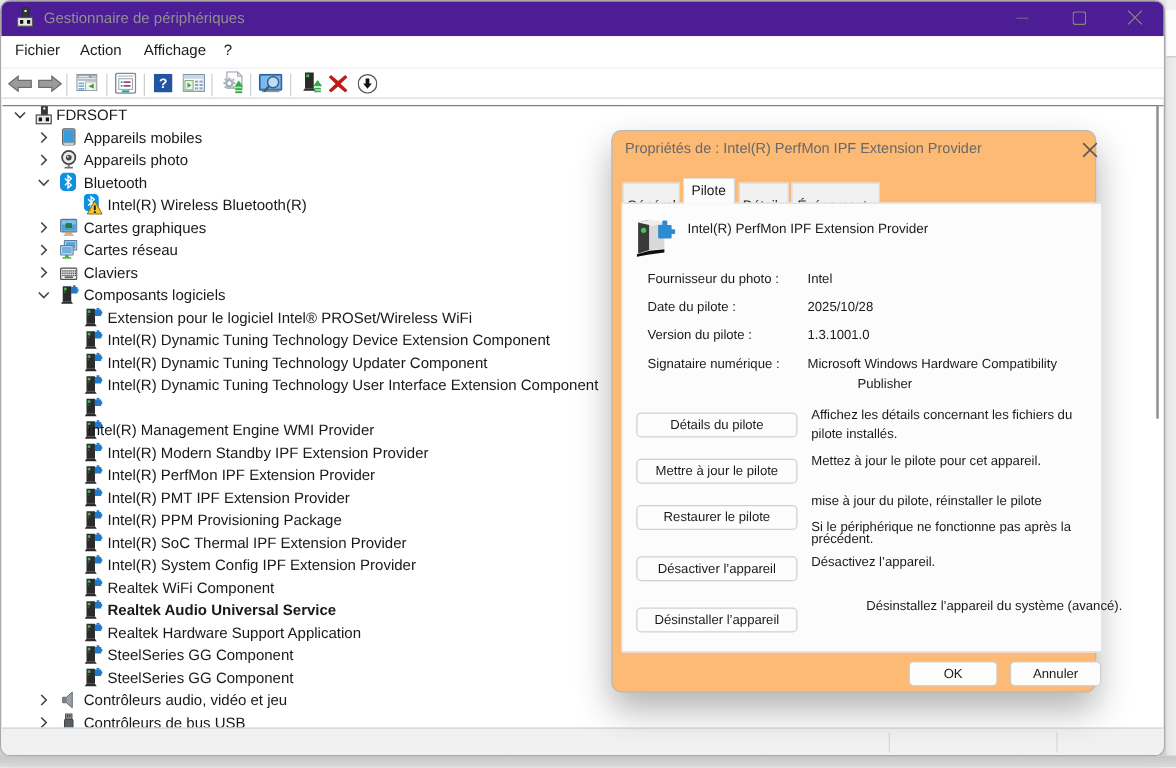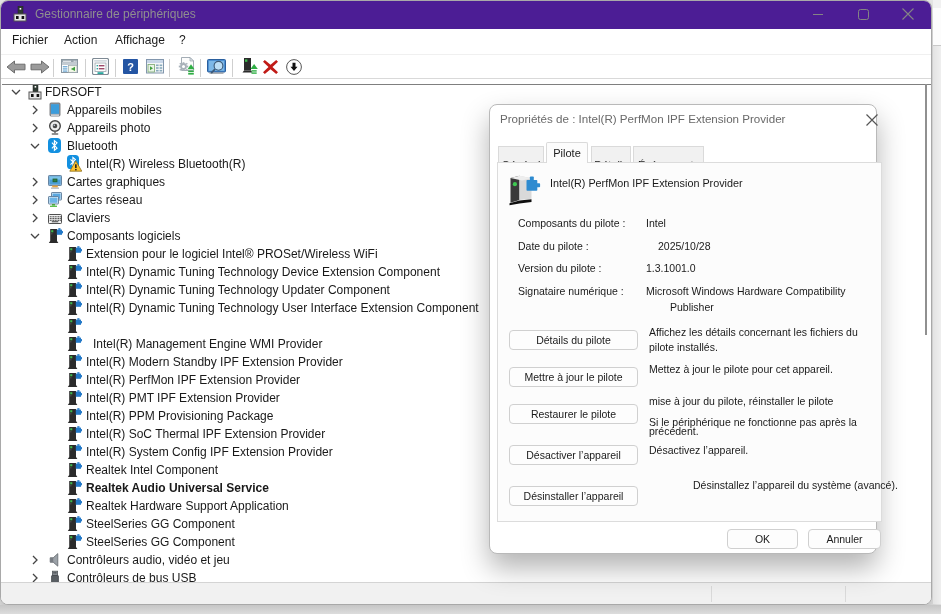--- a/index.html
+++ b/index.html
@@ -21,21 +21,21 @@
 #tree { position:absolute; left:1px; top:81px; width:928px; height:501px; background:#ffffff; }
 .row { position:absolute; font-size:12px; color:#191919; white-space:nowrap; }
 #statusbar {
   position:absolute; left:0px; top:581px; width:100%; height:22px;
   background:#f1f1f1; border-top:1px solid #d4d4d4;
 }
 .ssep { position:absolute; top:3px; width:1px; height:16px; background:#dadada; }
 #vscroll { position:absolute; left:924px; top:83px; width:2px; height:251px; background:#909090; }
 #dlg {
   position:absolute; left:489px; top:104px; width:388px; height:450px;
-  background:#ffffff; border:1px solid #b9b9b9; border-radius:8px;
+  background:#fdba74; border:1px solid #b9b9b9; border-radius:8px;
   box-shadow:0 14px 28px rgba(0,0,0,0.30);
 }
 #dlg-title { position:absolute; left:10px; top:7px; font-size:11.6px; color:#696969; }
 .tab { position:absolute; top:41px; height:17px; font-size:11px; color:#1a1a1a;
   border:1px solid #dadada; border-bottom:none; background:#f1f1f1; text-align:center; padding-top:12px; }
 .tab.active { top:37px; height:21px; background:#fcfcfc; z-index:2; padding-top:4px; border-radius:2px 2px 0 0; }
 #pane { position:absolute; left:7px; top:57px; width:385px; height:360px; background:#fcfcfc; border:1px solid #dcdcdc; }
 .t { position:absolute; font-size:10.5px; color:#1a1a1a; white-space:nowrap; }
 .btn { position:absolute; background:#fdfdfd; border:1px solid #d0d0d0; border-radius:4px;
   font-size:10.5px; color:#1a1a1a; display:flex; align-items:center; justify-content:center; }
@@ -344,21 +344,21 @@
           <path d="M 2.2 1 L 9 1 L 9 13 L 2.2 13 Z" fill="#2b2b2b"></path>
           <path d="M 0.8 15 L 2.2 13 L 9 13 L 10.4 15 Z" fill="#2b2b2b"></path>
           <rect x="3.2" y="2.2" width="2.1" height="2.1" fill="#3ebc4e"></rect>
           <rect x="3.2" y="5.2" width="1.2" height="1.2" fill="#555"></rect>
           <g fill="#2479c7">
             <rect x="8.8" y="1.6" width="5.2" height="5.2"></rect>
             <rect x="10.3" y="0.2" width="2.2" height="1.6"></rect>
             <rect x="13.8" y="3.1" width="1.2" height="2.2"></rect>
           </g>
         </svg>
-<div class="row" style="left:91px; top:255px;">Intel(R) Management Engine WMI Provider</div>
+<div class="row" style="left:68px; top:255px;">Intel(R) Management Engine WMI Provider</div>
 <svg style="position:absolute;left:65px;top:272px;" width="15" height="16" viewBox="0 0 15 16">
           <path d="M 2.2 1 L 9 1 L 9 13 L 2.2 13 Z" fill="#2b2b2b"></path>
           <path d="M 0.8 15 L 2.2 13 L 9 13 L 10.4 15 Z" fill="#2b2b2b"></path>
           <rect x="3.2" y="2.2" width="2.1" height="2.1" fill="#3ebc4e"></rect>
           <rect x="3.2" y="5.2" width="1.2" height="1.2" fill="#555"></rect>
           <g fill="#2479c7">
             <rect x="8.8" y="1.6" width="5.2" height="5.2"></rect>
             <rect x="10.3" y="0.2" width="2.2" height="1.6"></rect>
             <rect x="13.8" y="3.1" width="1.2" height="2.2"></rect>
           </g>
@@ -428,21 +428,21 @@
           <path d="M 2.2 1 L 9 1 L 9 13 L 2.2 13 Z" fill="#2b2b2b"></path>
           <path d="M 0.8 15 L 2.2 13 L 9 13 L 10.4 15 Z" fill="#2b2b2b"></path>
           <rect x="3.2" y="2.2" width="2.1" height="2.1" fill="#3ebc4e"></rect>
           <rect x="3.2" y="5.2" width="1.2" height="1.2" fill="#555"></rect>
           <g fill="#2479c7">
             <rect x="8.8" y="1.6" width="5.2" height="5.2"></rect>
             <rect x="10.3" y="0.2" width="2.2" height="1.6"></rect>
             <rect x="13.8" y="3.1" width="1.2" height="2.2"></rect>
           </g>
         </svg>
-<div class="row" style="left:84px; top:381px;">Realtek Intel Component</div>
+<div class="row" style="left:84px; top:381px;">Realtek WiFi Component</div>
 <svg style="position:absolute;left:65px;top:398px;" width="15" height="16" viewBox="0 0 15 16">
           <path d="M 2.2 1 L 9 1 L 9 13 L 2.2 13 Z" fill="#2b2b2b"></path>
           <path d="M 0.8 15 L 2.2 13 L 9 13 L 10.4 15 Z" fill="#2b2b2b"></path>
           <rect x="3.2" y="2.2" width="2.1" height="2.1" fill="#3ebc4e"></rect>
           <rect x="3.2" y="5.2" width="1.2" height="1.2" fill="#555"></rect>
           <g fill="#2479c7">
             <rect x="8.8" y="1.6" width="5.2" height="5.2"></rect>
             <rect x="10.3" y="0.2" width="2.2" height="1.6"></rect>
             <rect x="13.8" y="3.1" width="1.2" height="2.2"></rect>
           </g>
@@ -527,29 +527,29 @@
         <path d="M 1.5 5 L 10.5 2.8 L 22.5 5.2 L 13 7.5 Z" fill="#eeeeee"></path>
         <path d="M 0.5 30.3 L 10.5 27.5 L 22.5 26.3 L 22.5 29 L 10.5 30.6 L 0.5 32.3 Z" fill="#0f0f0f"></path>
         <circle cx="5.9" cy="11.2" r="2.1" fill="#3fca52"></circle>
         <g fill="#2e8bd0">
           <rect x="17.5" y="7" width="10.8" height="10.8" rx="0.8"></rect>
           <rect x="20.9" y="3.4" width="3.9" height="4.2" rx="0.8"></rect>
           <rect x="27.2" y="10.3" width="3.9" height="3.9" rx="0.8"></rect>
         </g>
       </svg>
 <div class="t" style="left:52px; top:14px; font-size:10.8px;">Intel(R) PerfMon IPF Extension Provider</div>
-<div class="t" style="left:20px; top:54px;">Composants du pilote :</div>
+<div class="t" style="left:20px; top:54px;">Fournisseur du photo :</div>
 <div class="t" style="left:148px; top:54px;">Intel</div>
 <div class="t" style="left:20px; top:77px;">Date du pilote :</div>
-<div class="t" style="left:148px; top:77px;margin-left:12px;">2025/10/28</div>
+<div class="t" style="left:148px; top:77px;">2025/10/28</div>
 <div class="t" style="left:20px; top:99px;">Version du pilote :</div>
 <div class="t" style="left:148px; top:99px;">1.3.1001.0</div>
 <div class="t" style="left:20px; top:122px;">Signataire numérique :</div>
 <div class="t" style="left:148px; top:122px;">Microsoft Windows Hardware Compatibility</div>
-<div class="t" style="left:144px; top:138px;padding-left:28px;">Publisher</div>
+<div class="t" style="left:160px; top:138px;padding-left:28px;">Publisher</div>
 <div class="btn" style="left:11px; top:167px; width:129px; height:20px;">Détails du pilote</div>
 <div class="t" style="left:151px; top:163px;">Affichez les détails concernant les fichiers du</div>
 <div class="t" style="left:151px; top:178px;">pilote installés.</div>
 <div class="btn" style="left:11px; top:204px; width:129px; height:20px;">Mettre à jour le pilote</div>
 <div class="t" style="left:151px; top:200px;">Mettez à jour le pilote pour cet appareil.</div>
 <div class="btn" style="left:11px; top:241px; width:129px; height:20px;">Restaurer le pilote</div>
 <div class="t" style="left:151px; top:233px;margin-top:20px;">Si le périphérique ne fonctionne pas après la</div>
 <div class="t" style="left:151px; top:232px;">mise à jour du pilote, réinstaller le pilote</div>
 <div class="t" style="left:151px; top:262px;">précédent.</div>
 <div class="btn" style="left:11px; top:282px; width:129px; height:20px;">Désactiver l’appareil</div>

